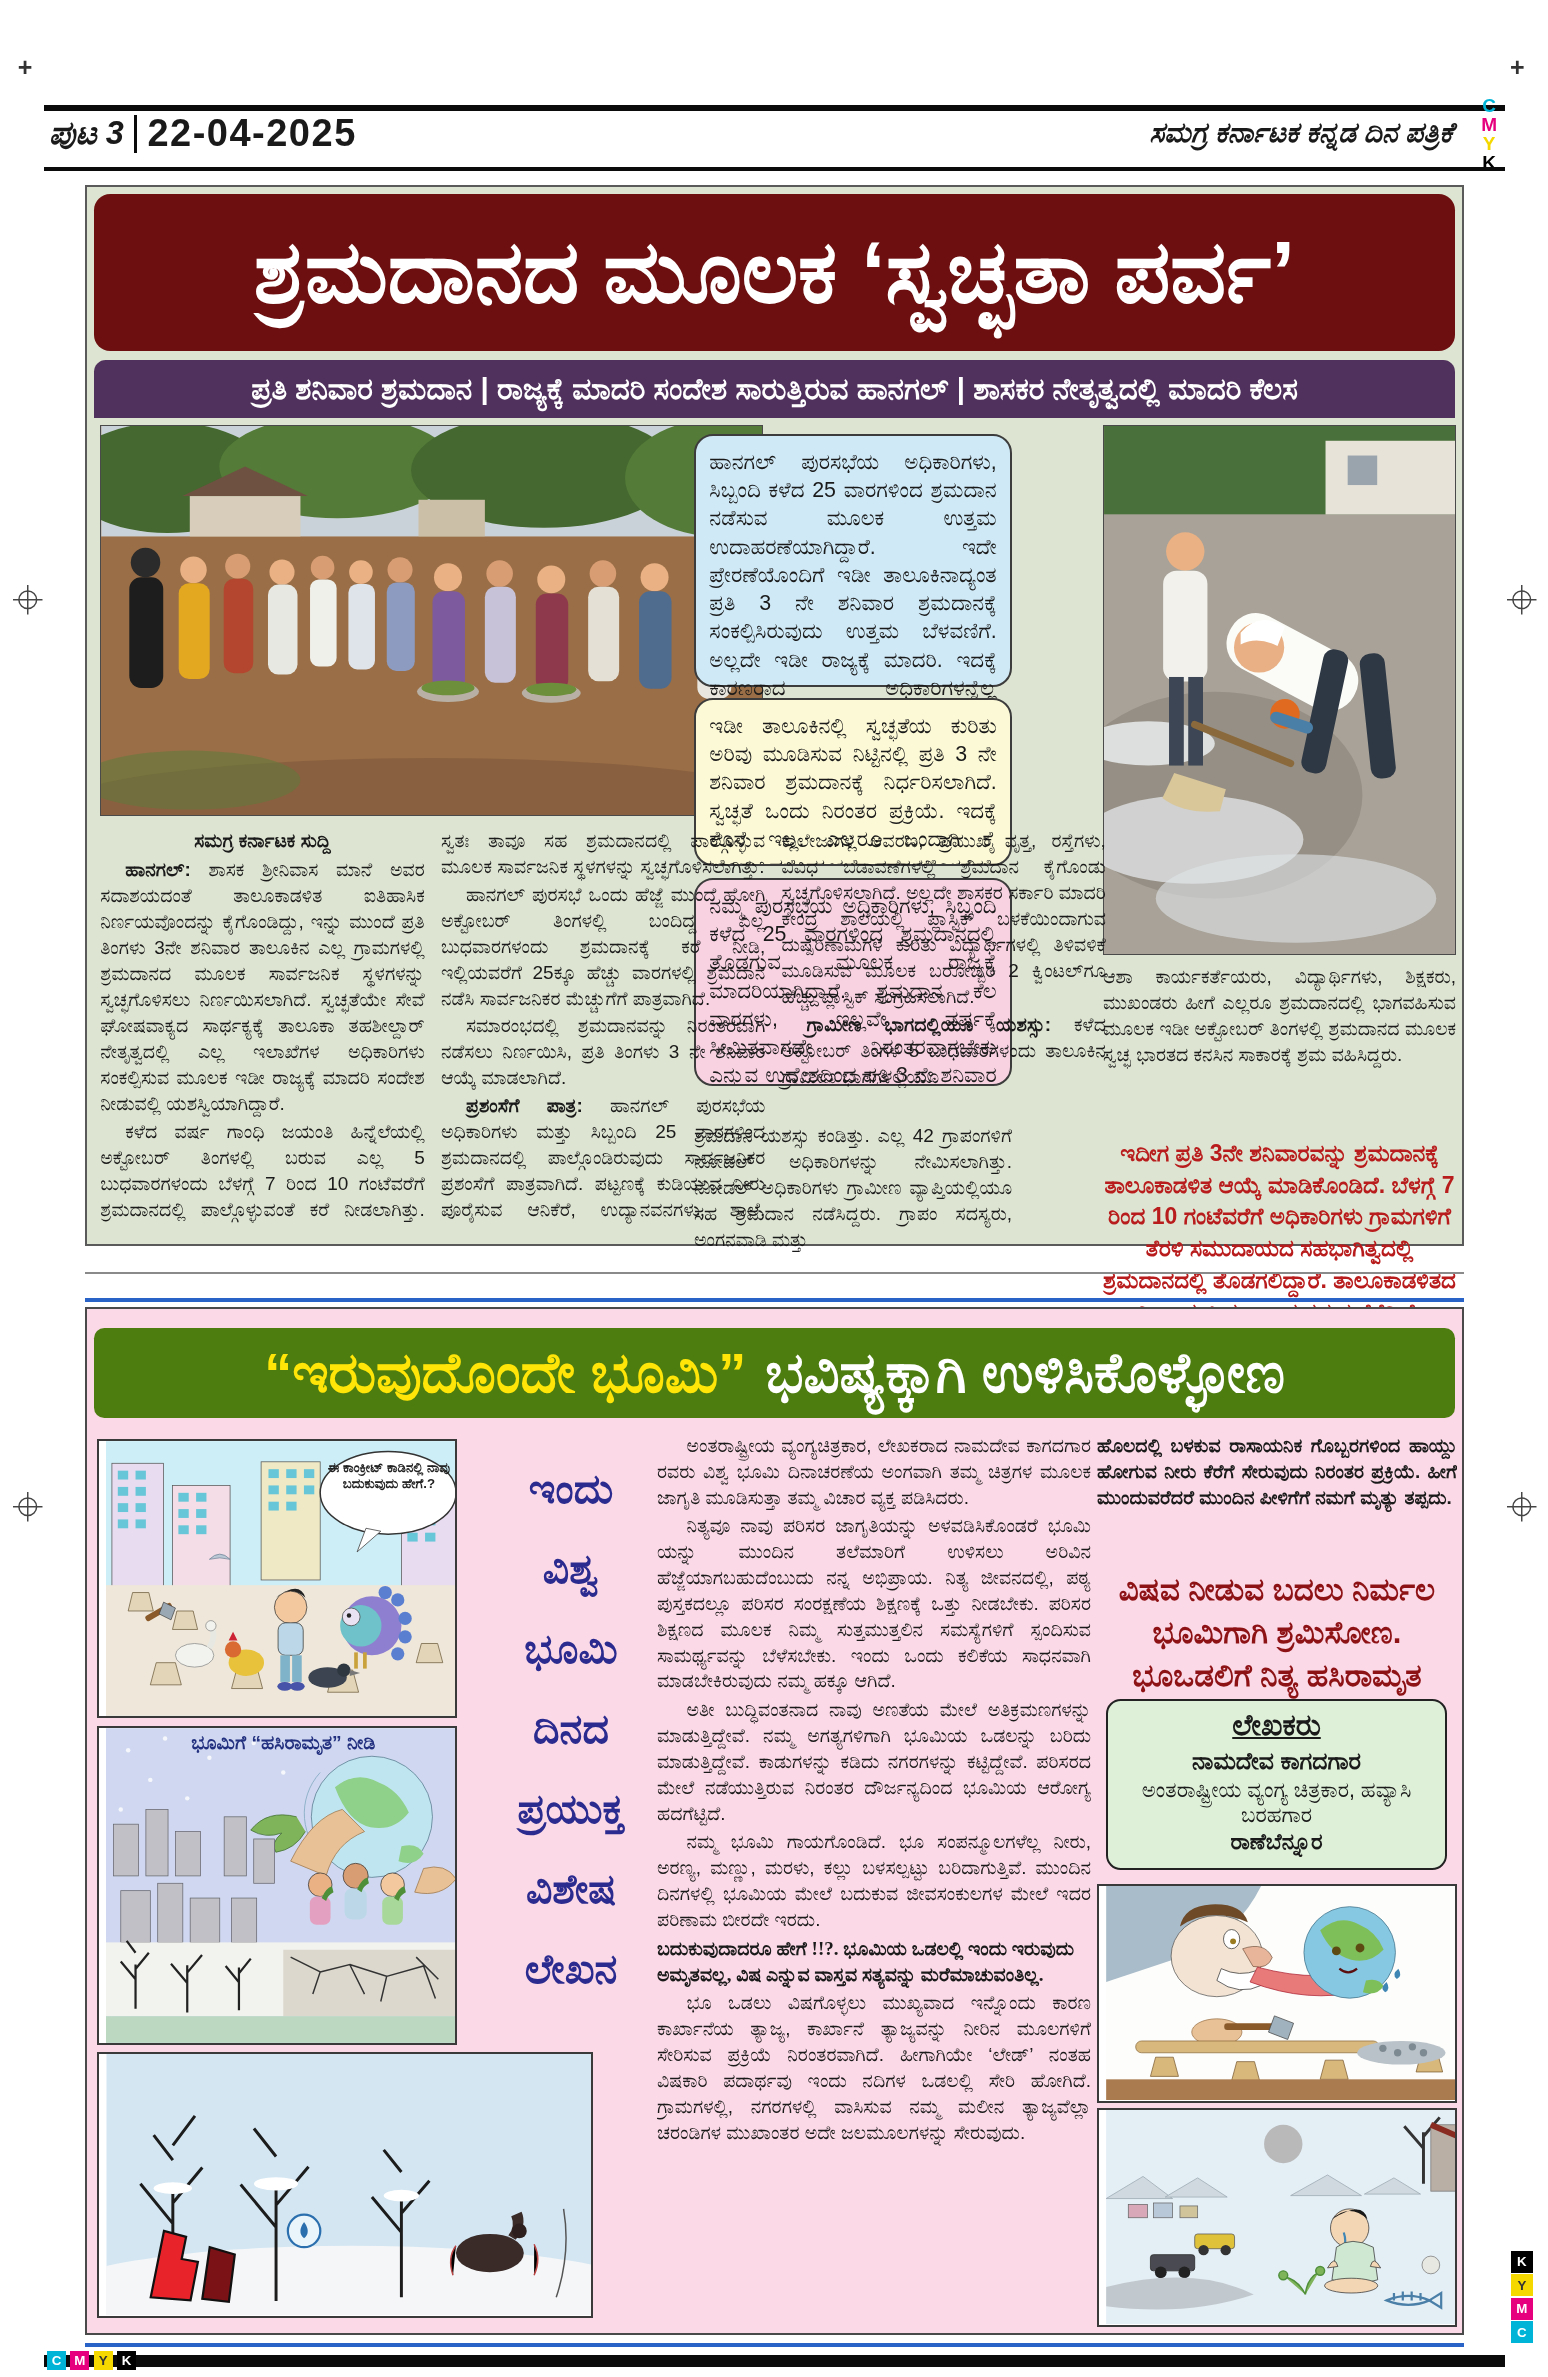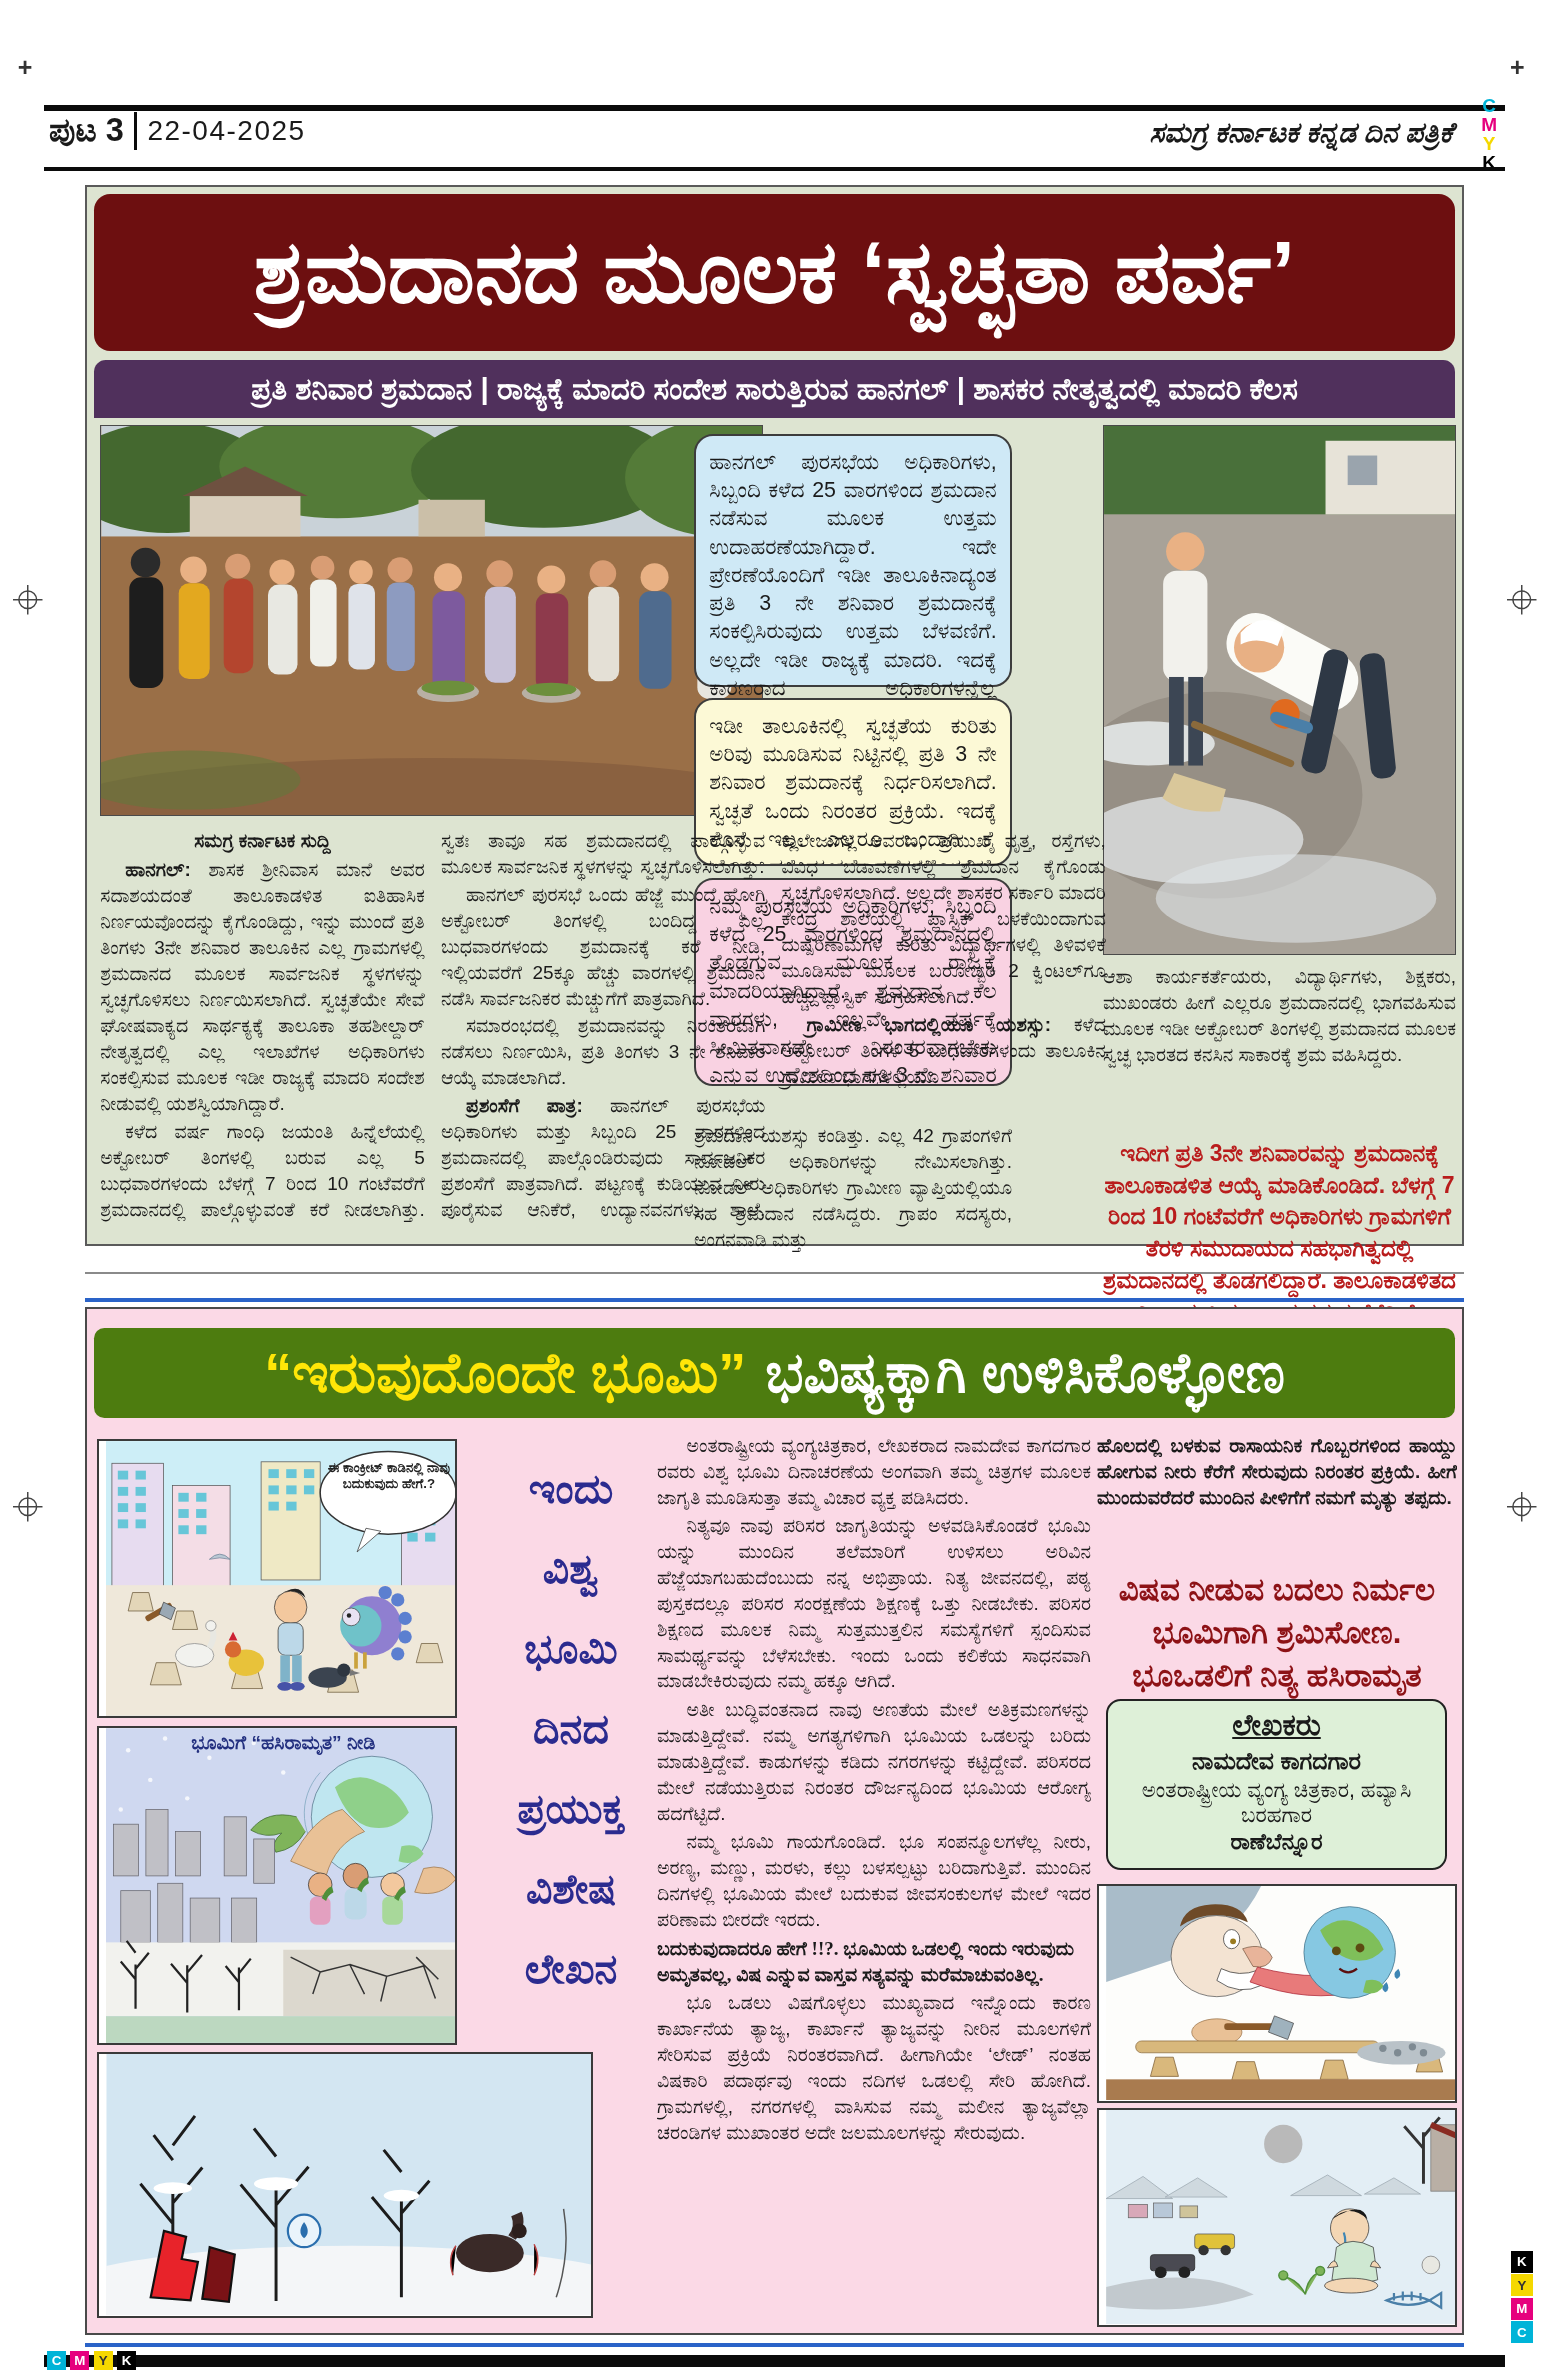--- a/index.html
+++ b/index.html
@@ -1,23 +1,23 @@
 <!DOCTYPE html>
 <html style="font-size:11.8px"><head>
 <meta charset="utf-8">
 <style>
   html,body{margin:0;padding:0;background:#e9e9e9;}
   .sheet{position:relative;width:1549px;height:2377px;background:#ffffff;overflow:hidden;
          font-family:"Liberation Sans","DejaVu Sans",sans-serif;color:#1a1a1a;}
   
   .rule{position:absolute;background:#0b0b0b;}
   .hdr-left{position:absolute;left:49px;top:112px;display:flex;align-items:center;gap:10.3px;}
-  .hdr-page{font-size:32.5px;font-weight:bold;}
+  .hdr-page{font-size:32.5px;font-weight:bold;font-style:italic;}
   .hdr-sep{width:3px;height:38px;background:#0b0b0b;}
-  .hdr-date{font-size:28px;font-weight:normal;letter-spacing:1.5px;}
+  .hdr-date{font-size:38px;font-weight:bold;letter-spacing:1.5px;}
   .masthead{position:absolute;right:96px;top:117px;font-size:28px;font-weight:bold;font-style:italic;}
   .cmyk-top{position:absolute;right:52px;top:96px;display:flex;flex-direction:column;line-height:19px;
             font-size:19px;font-weight:bold;text-align:center;}
   
   .regmark{position:absolute;width:29.5px;height:29.5px;}
   .plus{position:absolute;font-size:25px;color:#333;font-weight:bold;}
   
   .a1{position:absolute;left:85px;top:185px;width:1379px;height:1061px;background:#dde4d1;
       border:2.2px solid #5a5a5a;box-sizing:border-box;}
   .a1-headline{position:absolute;left:7.4px;right:7.4px;top:7.4px;height:157px;background:#6d0f10;

